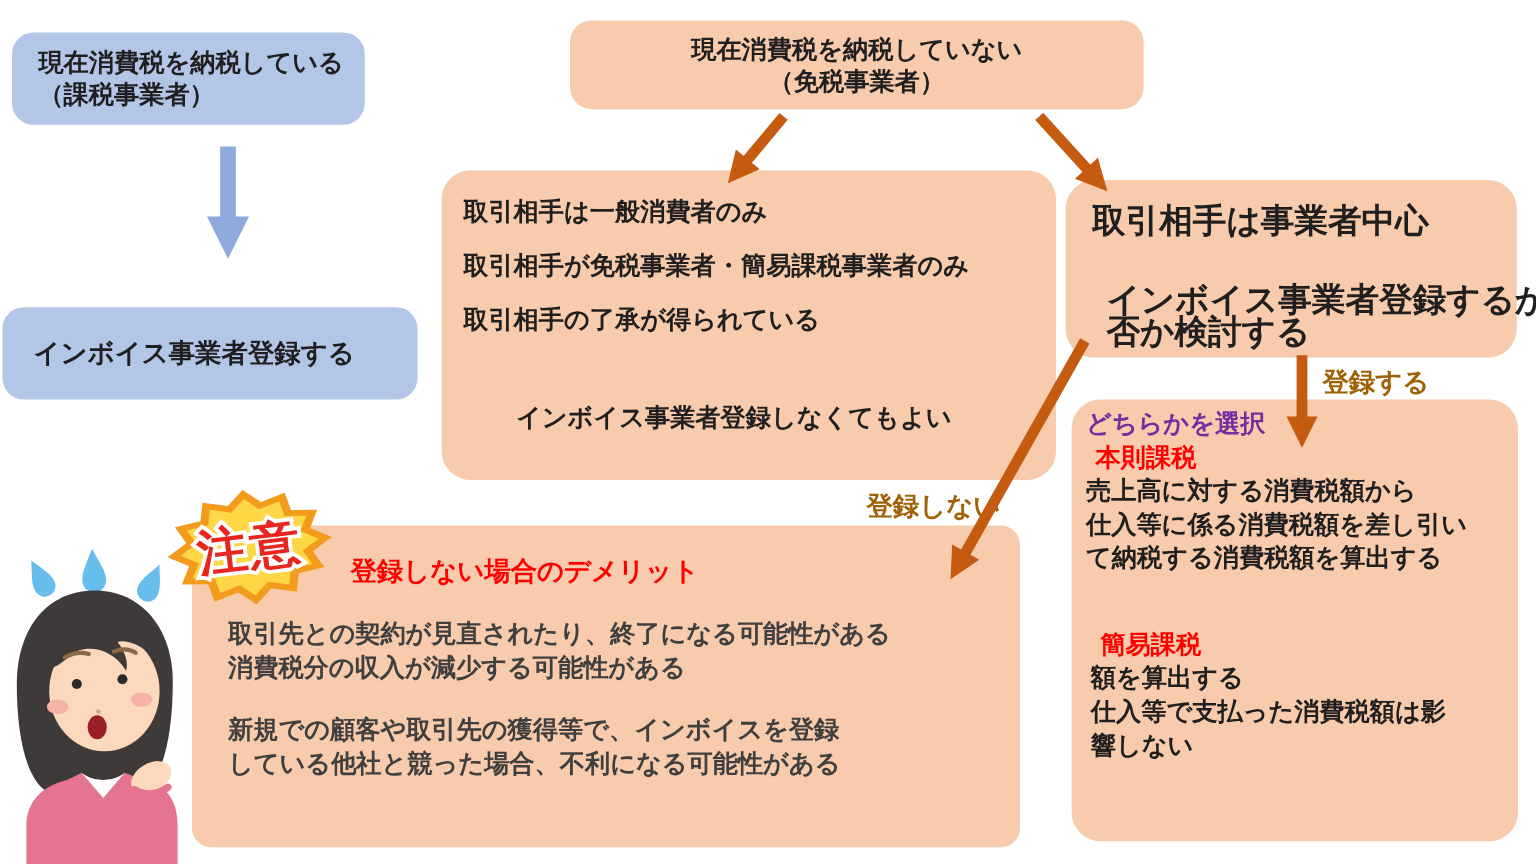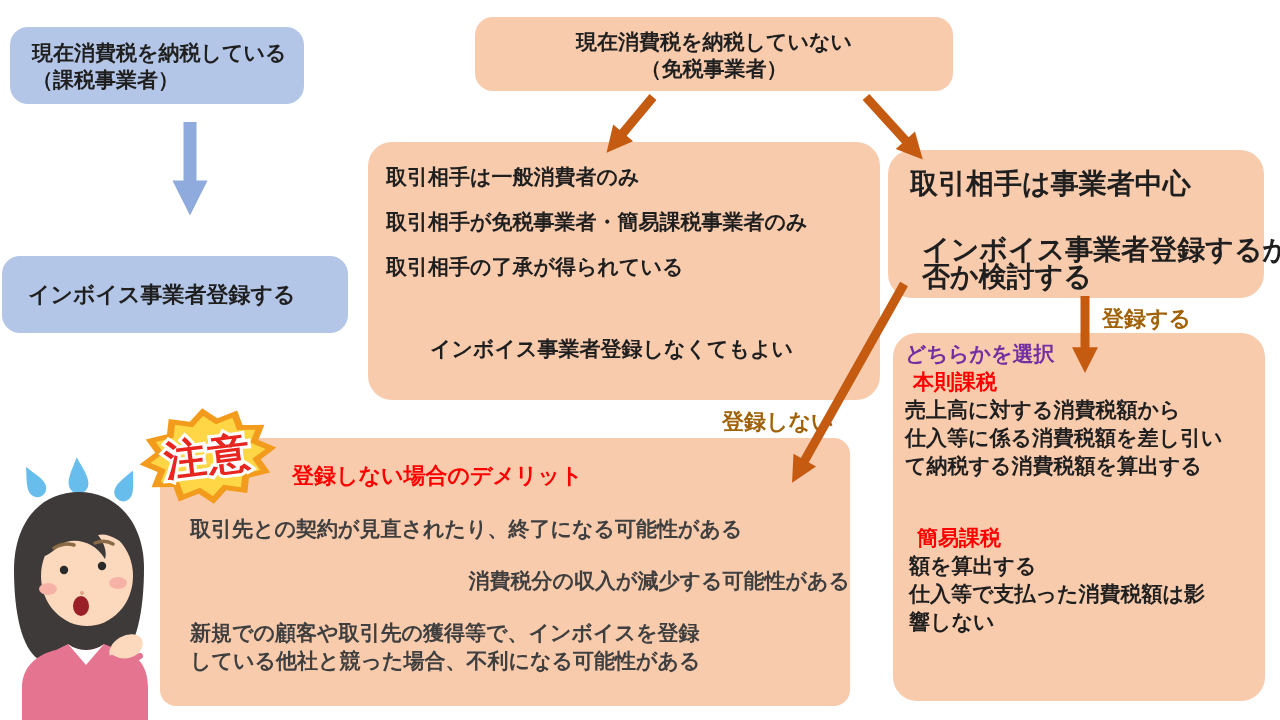--- a/index.html
+++ b/index.html
@@ -27,21 +27,21 @@
   #box-choice{left:893px;top:333px;width:372px;height:368px;padding:7px 0 0 12px;font-size:21px;line-height:28px;}
   .purple{color:#7030a0;}
   .red{color:#ff0000;}
   #box-choice .c-title1{margin-left:8px;}
   #box-choice .c-title2{margin-top:44px;margin-left:12px;}
   #box-choice .c-body2{margin-left:4px;}
 
   #box-demerit{left:160px;top:438px;width:690px;height:268px;border-radius:16px;padding:24px 0 0 30px;font-size:21px;line-height:28px;color:#3f3f3f;}
   #box-demerit .d-title{font-size:22px;color:#ff0000;margin-left:102px;}
   #box-demerit .d-item1{margin-top:25px;}
-  #box-demerit .d-item2{margin-top:24px;text-align:right;}
+  #box-demerit .d-item2{}
   #box-demerit .d-item3{margin-top:24px;}
 
   .float-label{position:absolute;font-size:22px;color:#a16207;white-space:nowrap;}
   #label-register{left:1102px;top:304px;}
   #label-no-register{left:722px;top:407px;}
 
   #arrow-layer{position:absolute;left:0;top:0;width:1280px;height:720px;pointer-events:none;z-index:6;}
   #caution-badge{position:absolute;left:138px;top:406px;width:140px;height:100px;z-index:5;}
   #person{position:absolute;left:-6px;top:452px;width:180px;height:268px;z-index:4;}
 </style>

